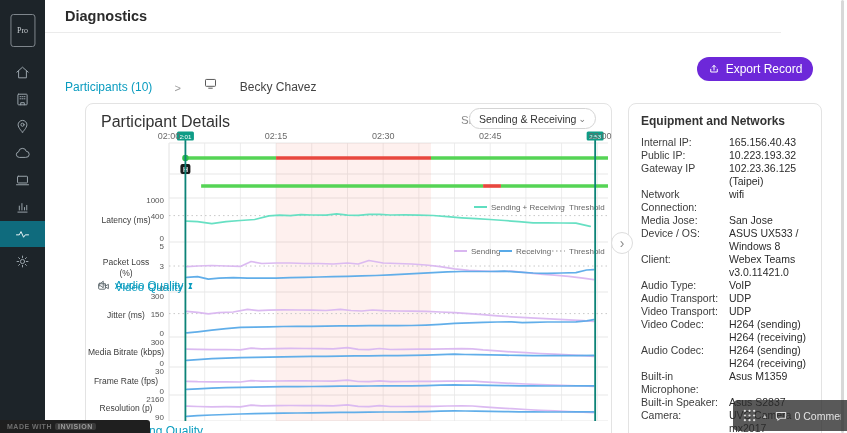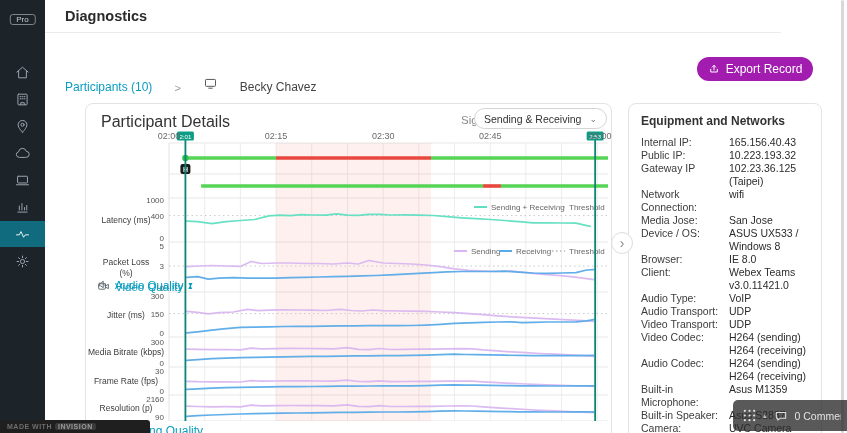--- a/index.html
+++ b/index.html
@@ -3,46 +3,46 @@
 <meta charset="utf-8">
 <style>
   * { margin:0; padding:0; box-sizing:border-box; }
   html,body { width:847px; height:433px; }
   body { font-family:"Liberation Sans", sans-serif; background:#fff; position:relative; overflow:hidden; }
   .screen { position:absolute; inset:0; overflow:hidden; background:#fff; }
 
   
   .sidebar { position:absolute; left:0; top:0; width:45px; height:433px; background:#1d2429; z-index:5; }
   .pro-badge { position:absolute; top:14px; left:50%; transform:translateX(-50%);
-    border:1px solid #7f868c; border-radius:3px; color:#c9ced2; font-size:8px; padding:0 6px; }
+    border:1px solid #7f868c; border-radius:3px; color:#c9ced2; font-size:8px; padding:11px 6px;font-family:Liberation Serif, serif; }
   .nav-item { position:absolute; left:0; width:45px; height:26px; display:flex; align-items:center; justify-content:center; color:#9aa4ab; cursor:pointer; }
   .nav-item svg { width:17px; height:17px; }
   .nav-item.active { background:#0f6b7d; color:#eaf4f6; }
 
   
   .topbar { position:absolute; left:45px; top:0; width:736px; height:33px; background:#fff; border-bottom:1px solid #ebebeb; }
   .topbar h1 { position:absolute; left:20px; top:8px; font-size:14.5px; font-weight:700; color:#2b2b2b; }
 
   .meeting-title { position:absolute; left:65px; top:46px; font-size:16.5px; font-weight:700; color:#2b2b2b; }
   .breadcrumb { position:absolute; left:65px; top:76px; display:flex; align-items:flex-end; gap:22px; font-size:12px; color:#444; }
   .breadcrumb .link { color:#0a9cbf; cursor:pointer; }
   .breadcrumb .sep { color:#9a9a9a; font-size:11px; }
   .breadcrumb svg { width:15px; height:15px; color:#5a5a5a; }
 
   .export-btn { position:absolute; left:697px; top:57px; width:116px; height:24px; border:none; border-radius:12px;
-    background:#a21caf; color:#fff; font-size:12px; font-family:inherit; display:flex; align-items:center; justify-content:center; gap:6px; cursor:pointer; }
+    background:#6d28d9; color:#fff; font-size:12px; font-family:inherit; display:flex; align-items:center; justify-content:center; gap:6px; cursor:pointer; }
   .export-btn svg { width:12px; height:12px; }
 
   
   .pcard { position:absolute; left:85px; top:103px; width:527px; height:340px; background:#fff; border:1px solid #e3e3e3; border-radius:8px; }
   .pcard-header { position:absolute; left:0; top:0; width:100%; height:26px; }
   .pcard-title { position:absolute; left:15px; top:9px; font-size:16px; color:#333; }
   .signal-label { position:absolute; right:118px; top:10px; font-size:11.5px; color:#8a8a8a; }
-  .signal-select { position:absolute; right:4px; top:4px; height:21px; border:1px solid #d4d4d4; border-radius:12px;
-    background:#fff; display:flex; align-items:center; gap:8px; padding:8px 9px; font-size:10.5px; color:#333; cursor:pointer; }
+  .signal-select { position:absolute; right:15px; top:4px; height:21px; border:1px solid #d4d4d4; border-radius:12px;
+    background:#fff; display:flex; align-items:center; gap:2px; padding:8px 9px; font-size:10.5px; color:#333; cursor:pointer; }
   .signal-select .chev { color:#777; font-size:9px; }
   #chart-mount { position:absolute; left:0; top:25px; width:527px; height:292px; }
   .quality-label { position:absolute; left:11px; display:flex; align-items:center; gap:5px; color:#0a9cbf; font-size:11.5px; cursor:pointer; }
   .quality-label svg { width:13px; height:13px; color:#4f5a60; }
   .quality-label .caret { font-size:8px; color:#0a9cbf; }
   .q-audio { top:145px;margin-top:29px; }
   .q-video { top:176px; }
   .sharing-row { position:absolute; left:15px; top:320px; display:flex; align-items:center; gap:6px; color:#0a9cbf; font-size:12px; cursor:pointer; }
   .sharing-row svg { width:14px; height:14px; color:#4f5a60; }
 
@@ -329,24 +329,20 @@
           </div>
           <div class="equip-row">
             <span class="lbl">Media Jose:</span>
             <span class="val">San Jose</span>
           </div>
           <div class="equip-row">
             <span class="lbl">Device / OS:</span>
             <span class="val">ASUS UX533 / Windows 8</span>
           </div>
           <div class="equip-row">
-            <span class="lbl">Browser:</span>
-            <span class="val">IE 8.0</span>
-          </div>
-          <div class="equip-row">
             <span class="lbl">Client:</span>
             <span class="val">Webex Teams v3.0.11421.0</span>
           </div>
           <div class="equip-row">
             <span class="lbl">Audio Type:</span>
             <span class="val">VoIP</span>
           </div>
           <div class="equip-row">
             <span class="lbl">Audio Transport:</span>
             <span class="val">UDP</span>

